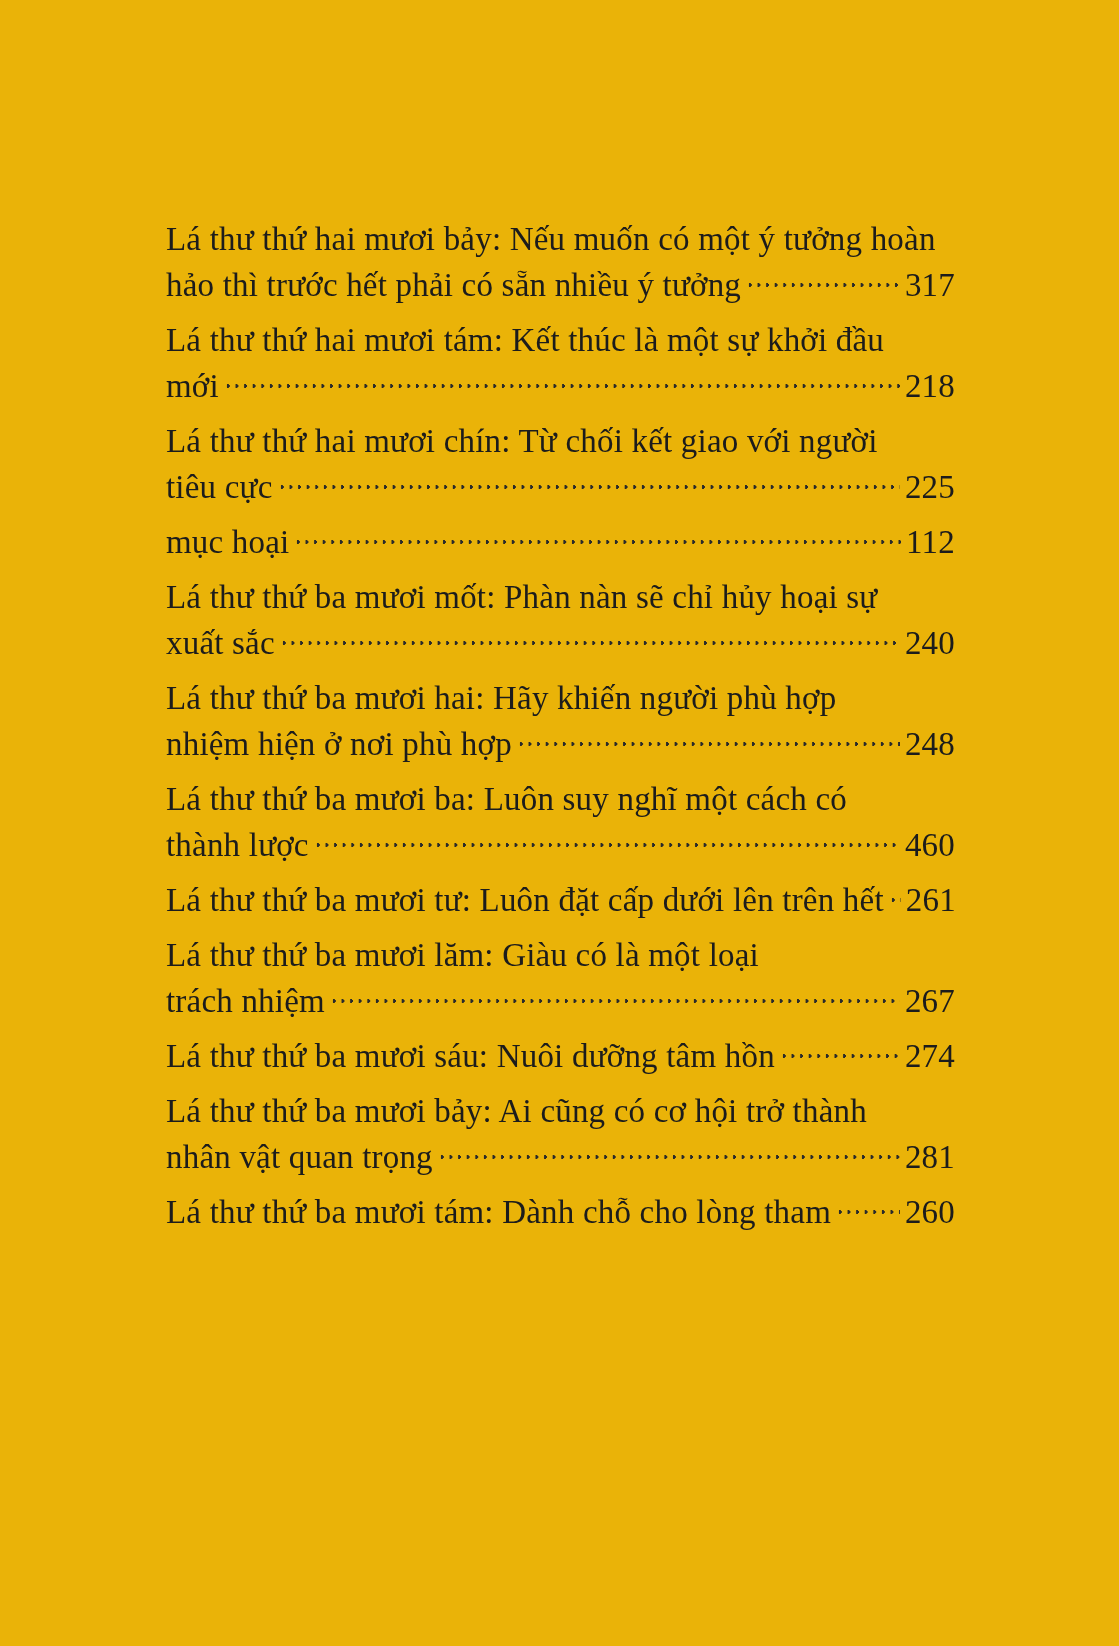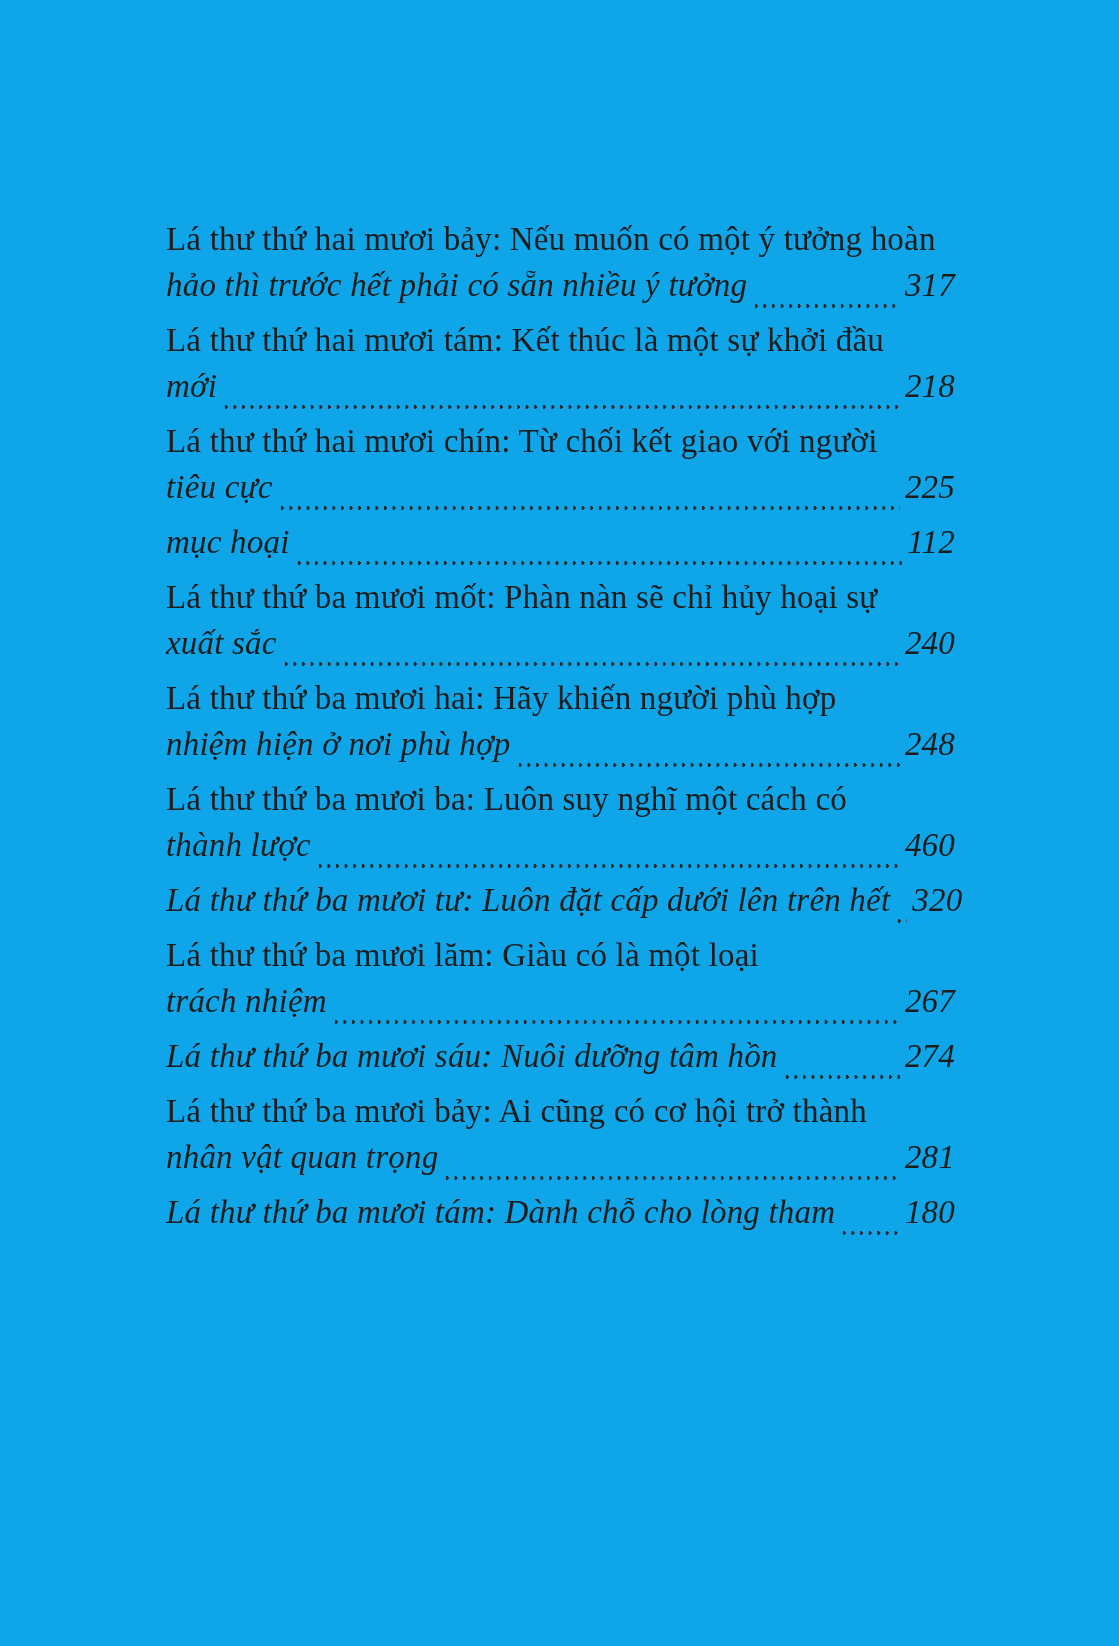--- a/index.html
+++ b/index.html
@@ -12,40 +12,39 @@
     position: relative;
     font-family: "Liberation Serif", "DejaVu Serif", serif;
     color: #1c1c1c;
     overflow: hidden;
   }
   .book-page {
     position: absolute;
     top: 0; left: 0;
     width: 1119px;
     height: 1646px;
-    background: #0ea5e9;
+    background: #eab308;
     padding: 216px 164px 0 166px;
   }
   .toc {
     width: 100%;
   }
   .toc-entry {
     margin-bottom: 9px;
     font-size: 33px;
     line-height: 46px;
     letter-spacing: 0.2px;
   }
   .first-line {
     white-space: nowrap;
   }
   .last-line {
     display: flex;
-    align-items: flex-end;
+    align-items: center;
     width: 100%;
-    font-style: italic;
   }
   .last-text {
     white-space: nowrap;
     flex: 0 0 auto;
   }
   .leader {
     flex: 1 1 auto;
     height: 4px;
     margin: 0 5px 0 7px;
     background-image: radial-gradient(circle 1.7px at 2.1px 2px, #2a2a2a 97%, rgba(0,0,0,0) 100%);
@@ -124,21 +123,21 @@
       <span class="leader"></span>
       <span class="pagenum">460</span>
     </div>
   </div>
 
   <div class="toc-entry">
 
     <div class="last-line">
       <span class="last-text">Lá thư thứ ba mươi tư: Luôn đặt cấp dưới lên trên hết</span>
       <span class="leader"></span>
-      <span class="pagenum">320</span>
+      <span class="pagenum">261</span>
     </div>
   </div>
 
   <div class="toc-entry">
     <div class="first-line">Lá thư thứ ba mươi lăm: Giàu có là một loại</div>
     <div class="last-line">
       <span class="last-text">trách nhiệm</span>
       <span class="leader"></span>
       <span class="pagenum">267</span>
     </div>
@@ -160,17 +159,17 @@
       <span class="leader"></span>
       <span class="pagenum">281</span>
     </div>
   </div>
 
   <div class="toc-entry">
 
     <div class="last-line">
       <span class="last-text">Lá thư thứ ba mươi tám: Dành chỗ cho lòng tham</span>
       <span class="leader"></span>
-      <span class="pagenum">180</span>
+      <span class="pagenum">260</span>
     </div>
   </div>
 </div>
 </div>
 
 </body></html>

